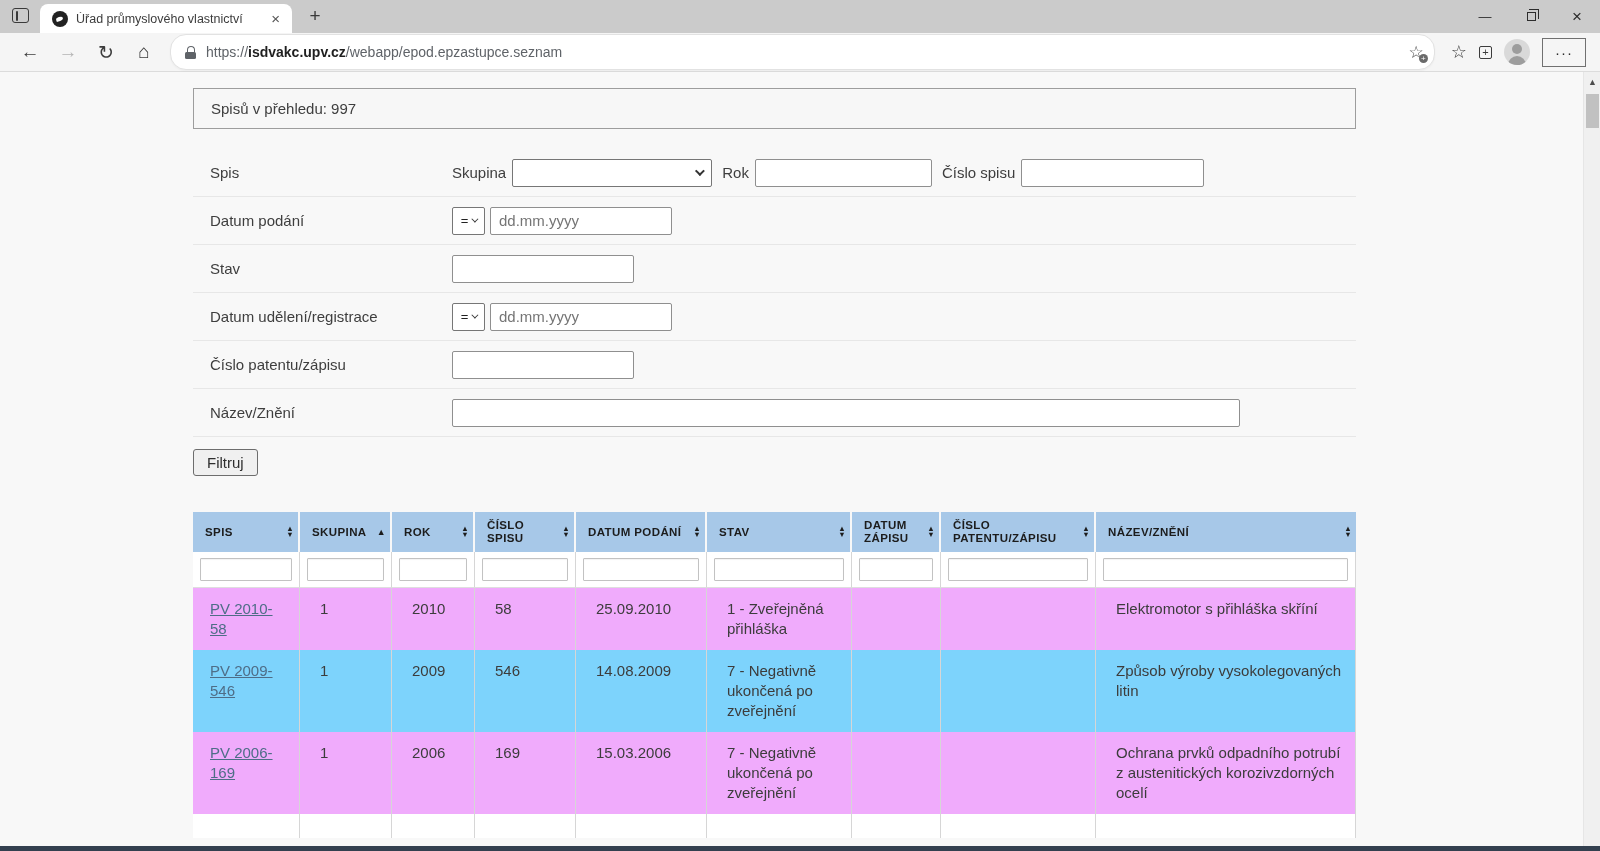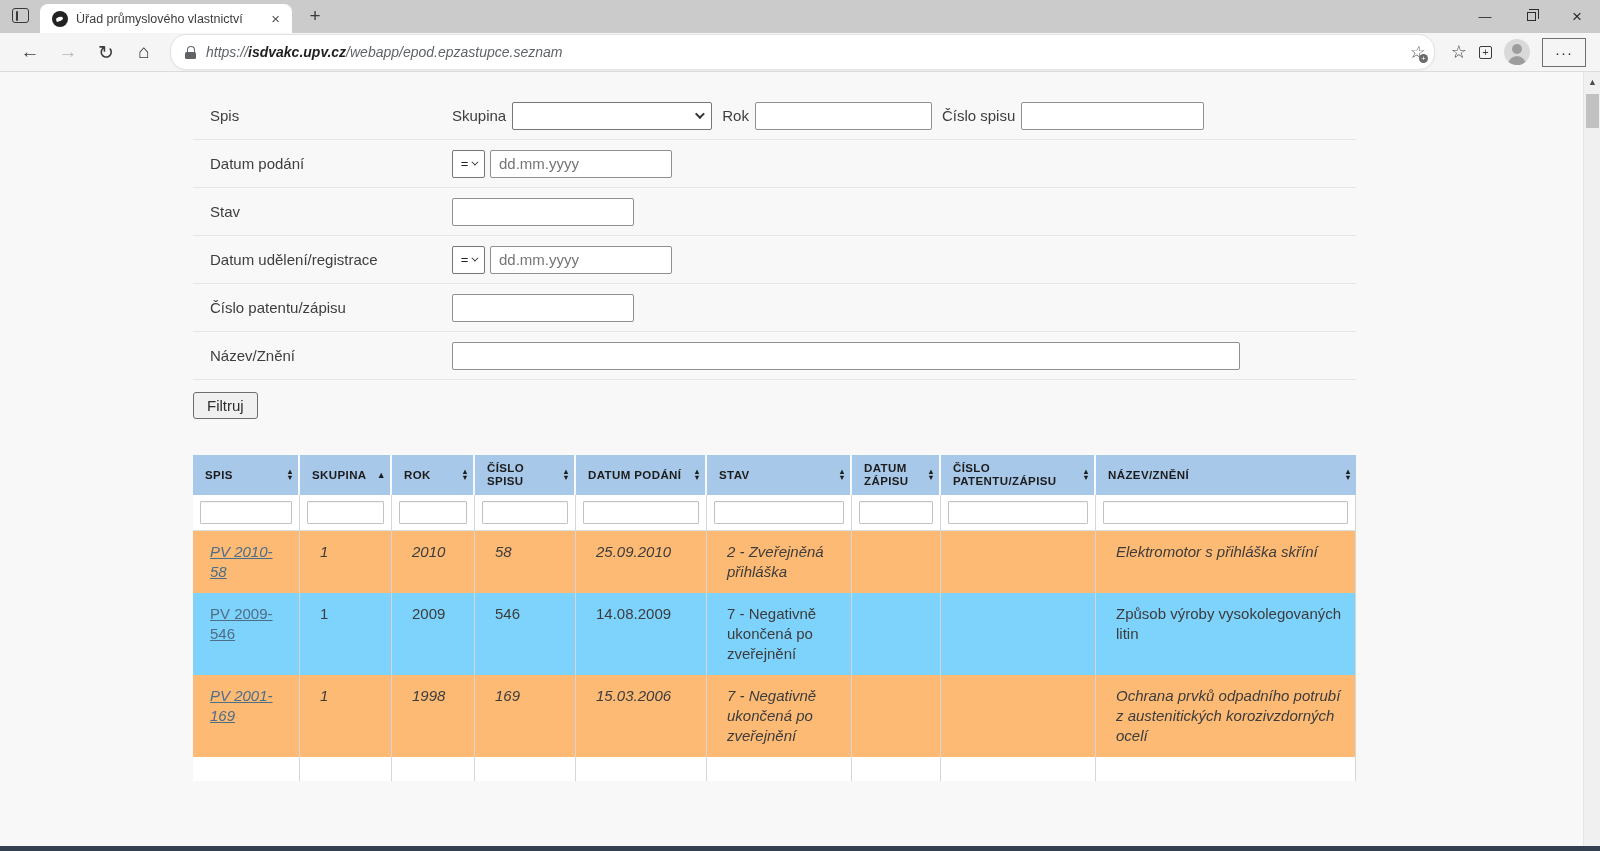--- a/index.html
+++ b/index.html
@@ -20,21 +20,21 @@
   .win-controls { position:absolute; right:0; top:0; height:33px; display:flex; }
   .win-btn { width:46px; height:33px; display:flex; align-items:center; justify-content:center; font-size:13px; color:#2c2c2c; }
   .restore-glyph { position:relative; width:9px; height:9px; border:1.2px solid #2c2c2c; background:transparent; }
   .restore-glyph::before { content:""; position:absolute; left:1.5px; top:-4px; width:9px; height:9px; border:1.2px solid #2c2c2c; border-left:none; border-bottom:none; }
 
   
   .toolbar { position:absolute; top:33px; left:0; right:0; height:39px; background:#f5f5f5; border-bottom:1px solid #dcdcdc; display:flex; align-items:center; }
   .nav-icons { display:flex; align-items:center; gap:6px; padding:0 10px 0 14px; }
   .nav-ico { width:32px; text-align:center; font-size:19px; color:#3c3c3c; }
   .nav-ico.disabled { color:#b4b4b4; }
-  .addressbar { flex:1; height:36px; background:#fff; border:1px solid #e2e2e2; border-radius:16px; display:flex; align-items:center; padding:0 10px 0 14px; box-shadow:0 1px 2px rgba(0,0,0,0.04);font-style:italic; }
+  .addressbar { flex:1; height:36px; background:#fff; border:1px solid #e2e2e2; border-radius:16px; display:flex; align-items:center; padding:0 10px 0 14px; box-shadow:0 1px 2px rgba(0,0,0,0.04); }
   .lock { display:flex; flex-direction:column; align-items:center; margin-right:10px; }
   .lock-shackle { width:8px; height:6px; border:1.6px solid #5f6368; border-bottom:none; border-radius:4px 4px 0 0; }
   .lock-body { width:11px; height:7px; background:#5f6368; border-radius:1.5px; }
   .url { font-size:14px; color:#5f6368; white-space:nowrap; flex:1; overflow:hidden; }
   .url b { color:#1f1f1f; font-weight:bold; }
   .star-add { position:relative; font-size:17px; color:#4a4a4a; margin-left:8px; }
   .star-add .plus-badge { position:absolute; right:-4px; bottom:0; width:9px; height:9px; background:#6a6a6a; color:#fff; border-radius:50%; font-size:8px; line-height:9px; text-align:center; }
   .right-icons { display:flex; align-items:center; gap:12px; padding:0 14px 0 16px; }
   .fav-star { font-size:18px; color:#3c3c3c; }
   .collections { position:relative; width:13px; height:13px; border:1.6px solid #3c3c3c; border-radius:2px; font-size:11px; line-height:11px; text-align:center; color:#3c3c3c; background:#f5f5f5; }
@@ -73,21 +73,21 @@
   .sorticon::before { content:"▲"; }
   .sorticon::after { content:"▼"; }
   .sorticon[data-sort="asc"] { font-size:9px; }
   .sorticon[data-sort="asc"]::after { content:none; }
 
   .grid td { vertical-align:top; border-right:1px solid #d6d6d6; line-height:20px; word-wrap:break-word; }
   .filterrow td { background:#fff; padding:6px 7px; border-bottom:1px solid #dedede; height:35px; }
   .cell-filter-input { width:100%; height:23px; border:1px solid #c2c2c2; border-radius:1px; background:#fff; box-shadow:inset 0 1px 1px rgba(0,0,0,0.05); }
   .datarow td { padding:11px 10px 11px 20px; color:#3c3c3c; background:#7dd3fc; }
   .datarow td.cell-spis { padding-left:17px; padding-right:20px; }
-  .datarow.alt td { background:#fdba74;font-style:italic; }
+  .datarow.alt td { background:#f0abfc; }
   .datarow a { color:#4e6d87; text-decoration:underline; }
   .partialrow td { background:#fff; height:24px; padding:0; }
 
   
   .scrollbar { position:absolute; top:0; right:0; bottom:0; width:17px; background:#f0f0f0; border-left:1px solid #e6e6e6; }
   .scroll-up { position:absolute; top:5px; left:0; width:17px; text-align:center; font-size:9px; color:#4d4d4d; }
   .scroll-thumb { position:absolute; top:22px; left:2px; width:13px; height:34px; background:#c1c1c1; }
 
   .taskbar-strip { position:absolute; left:0; right:0; bottom:0; height:5px; background:#33404f; z-index:50; }
 </style>
@@ -132,20 +132,21 @@
       <span class="fav-star">☆</span>
       <span class="collections">+</span>
       <span class="avatar"></span>
       <span class="menu-box">···</span>
     </div>
   </div>
 
   <div class="content">
     <div class="container">
 
+      <div class="summary-box">Spisů v přehledu: 997</div>
 
       <div class="filters">
 
         <div class="frow">
           <span class="flabel">Spis</span>
           <span class="sublabel">Skupina</span>
           <span class="selectbox">
               <span class="chevron"></span>
             </span>
           <span class="sublabel gap">Rok</span>
@@ -269,40 +270,40 @@
           <td><input class="cell-filter-input" style=""></td>
           <td><input class="cell-filter-input" style=""></td>
           <td><input class="cell-filter-input" style=""></td>
         </tr>
         <tr class="datarow alt">
           <td class="cell-spis"><a href="#">PV 2010-58</a></td>
           <td>1</td>
           <td>2010</td>
           <td>58</td>
           <td>25.09.2010</td>
-          <td>2 - Zveřejněná přihláška</td>
+          <td>1 - Zveřejněná přihláška</td>
           <td></td>
           <td></td>
           <td>Elektromotor s přihláška skříní</td>
         </tr>
         <tr class="datarow">
           <td class="cell-spis"><a href="#">PV 2009-546</a></td>
           <td>1</td>
           <td>2009</td>
           <td>546</td>
           <td>14.08.2009</td>
           <td>7 - Negativně ukončená po zveřejnění</td>
           <td></td>
           <td></td>
           <td>Způsob výroby vysokolegovaných litin</td>
         </tr>
         <tr class="datarow alt">
-          <td class="cell-spis"><a href="#">PV 2001-169</a></td>
+          <td class="cell-spis"><a href="#">PV 2006-169</a></td>
           <td>1</td>
-          <td>1998</td>
+          <td>2006</td>
           <td>169</td>
           <td>15.03.2006</td>
           <td>7 - Negativně ukončená po zveřejnění</td>
           <td></td>
           <td></td>
           <td>Ochrana prvků odpadního potrubí z austenitických korozivzdorných ocelí</td>
         </tr>
         <tr class="partialrow">
           <td></td>
               <td></td>

